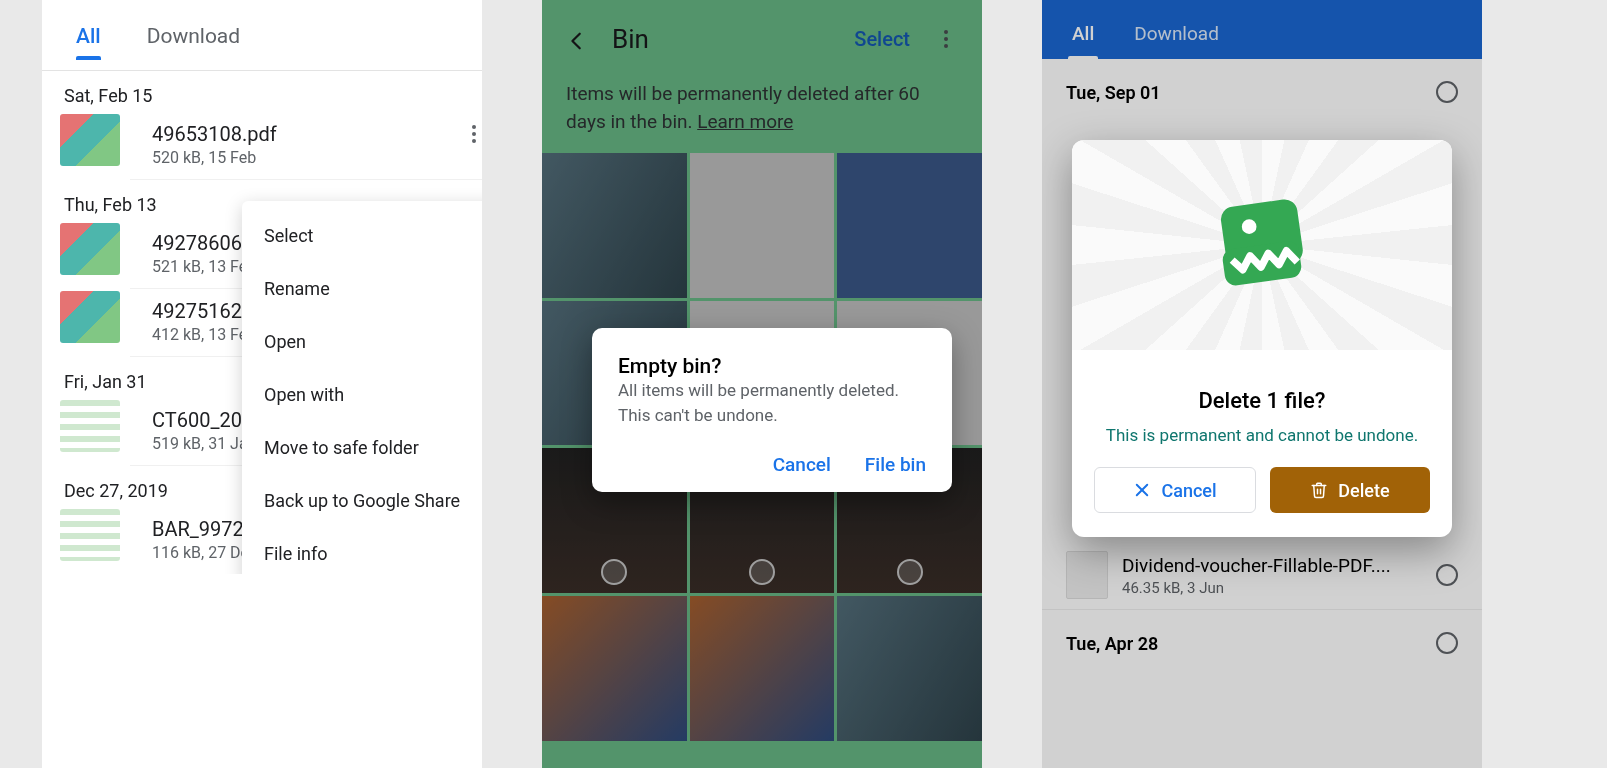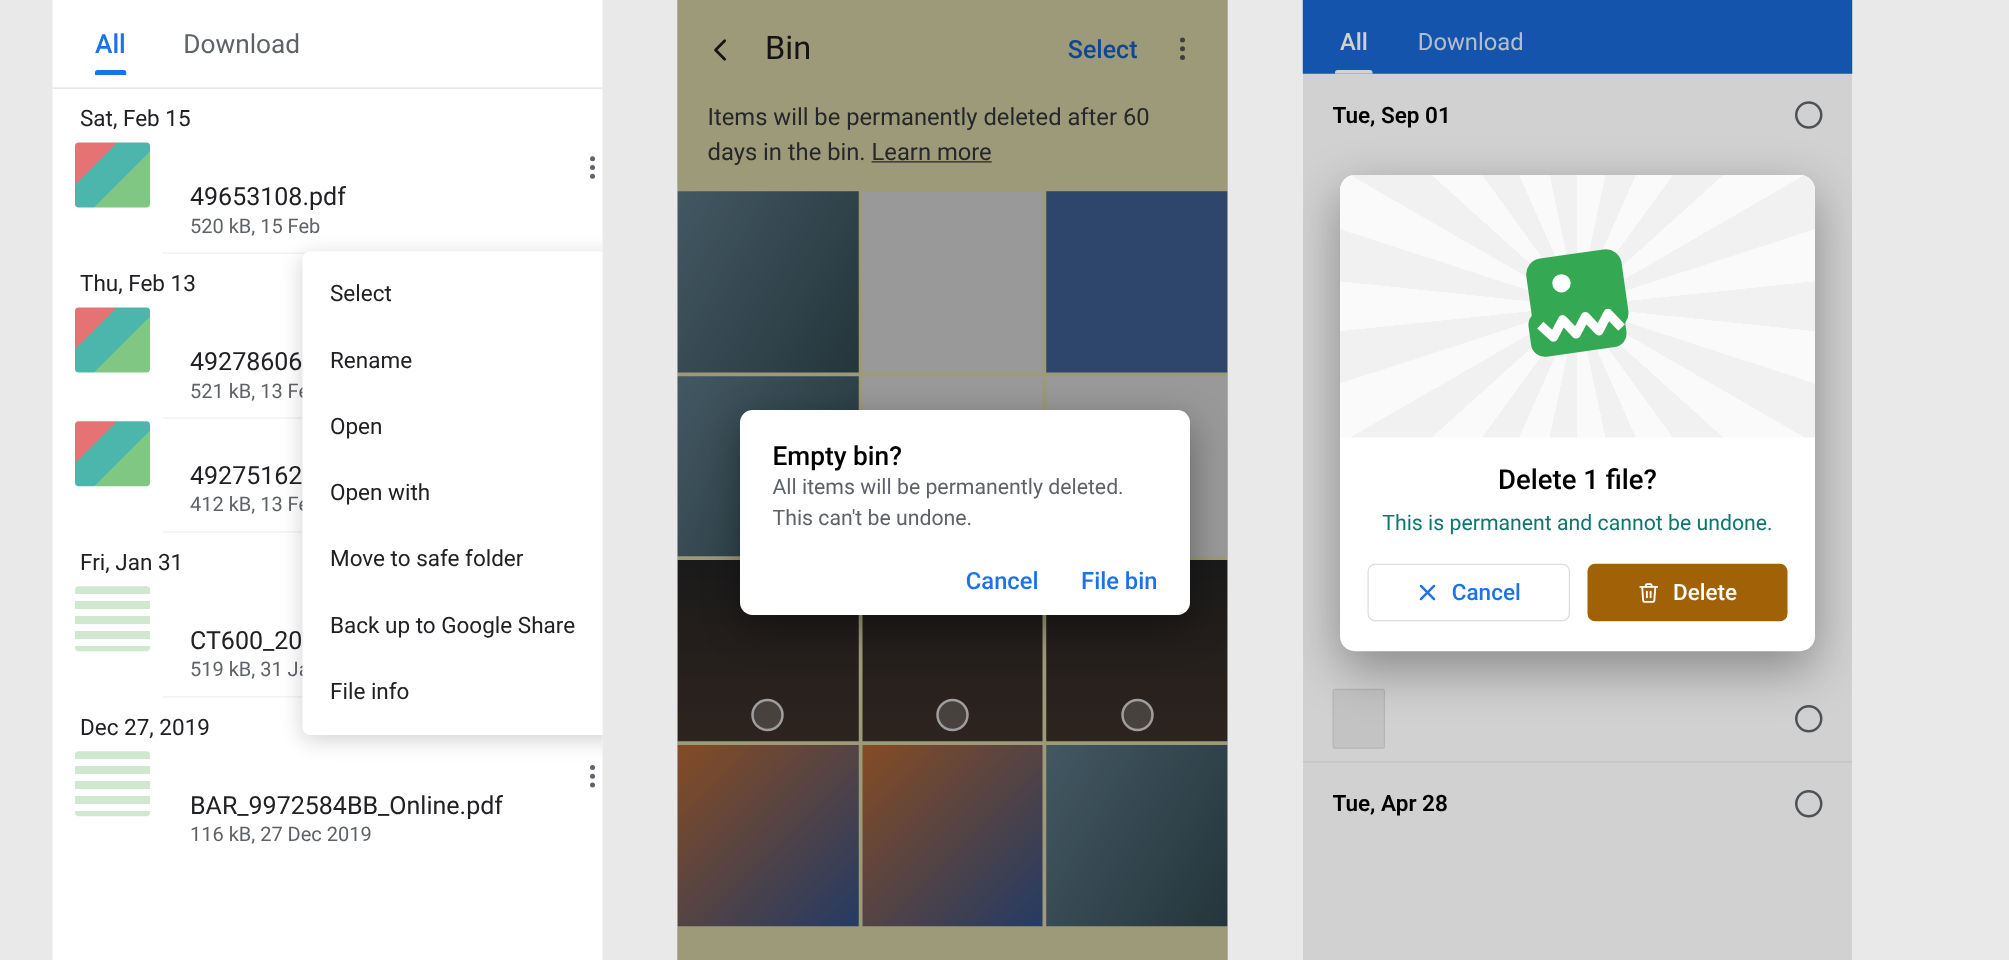--- a/index.html
+++ b/index.html
@@ -46,21 +46,21 @@
   .file-row .thumb {
     position: absolute; left: -70px; top: 2px;
     width: 60px; height: 52px;
     background: linear-gradient(135deg,#e57373 0 30%,#4db6ac 30% 60%,#81c784 60%);
     border-radius: 3px;
   }
   .thumb.doc {
     background:
       repeating-linear-gradient(#cfe8cf,#cfe8cf 6px,#fff 6px,#fff 12px);
   }
-  .filename { font-size: 20px; color: #202124; margin-top: 23px; }
+  .filename { font-size: 20px; color: #202124; }
   .filemeta { font-size: 16px; color: #5f6368; margin-top: 2px;}
   .kebab { position: absolute; right: -4px; top: 10px; width: 24px; height: 24px;
            display:flex;flex-direction:column;justify-content:center;align-items:center;gap:3px;}
   .kebab span{width:4px;height:4px;background:#5f6368;border-radius:50%;}
   .list1 { position: relative; }
   .ctx-menu {
     position: absolute; top: 130px; left: 200px; width: 258px;
     background: #fff; border-radius: 6px;
     box-shadow: 0 4px 18px rgba(0,0,0,.18);
     padding: 8px 0;
@@ -68,21 +68,21 @@
   .ctx-item {
     padding: 16px 22px; font-size: 18px; color: #202124;
   }
   
   .cut { overflow: hidden; }
 
   
   .phone2 { background: #888; }
   .p2surface {
     position:absolute; inset:0;
-    background:#fef9c3;
+    background:#86efac;
     filter: brightness(.62);
   }
   .p2-header{
     display:flex; align-items:center; gap:24px;
     padding:24px 24px 14px; font-size:26px;
   }
   .p2-header .title{flex:1;color:#202124;}
   .p2-header .select{color:#1a73e8;font-size:20px;font-weight:500;}
   .p2-info{
     padding:12px 24px 18px; font-size:19px; color:#3c4043; line-height:1.45;
@@ -143,21 +143,21 @@
     background:#fff;border-radius:12px;overflow:hidden;
     box-shadow:0 14px 40px rgba(0,0,0,.35);
   }
   .p3-hero{
     height:210px;display:flex;align-items:center;justify-content:center;
     background:
       repeating-conic-gradient(from 0deg,#fafafa 0 12deg,#f1f1f1 12deg 24deg);
   }
   .p3-hero svg{width:110px;height:110px;}
   .p3-body{padding:22px 26px 22px;text-align:center;}
-  .p3-body h3{font-size:22px;font-weight:500;margin-bottom:12px;}
+  .p3-body h3{font-size:22px;font-weight:500;margin-bottom:12px;margin-top:16px;}
   .p3-body p{font-size:17px;color:#0f766e;}
   .p3-actions{display:flex;gap:14px;padding:0 22px 24px;}
   .p3-btn{flex:1;height:46px;border-radius:6px;display:flex;align-items:center;justify-content:center;gap:10px;font-size:18px;font-weight:500;}
   .p3-btn.cancel{border:1px solid #dadce0;color:#1a73e8;background:#fff;}
   .p3-btn.delete{background:#a16207;color:#fff;}
   .p3-btn svg{width:18px;height:18px;}
 </style>
 </head>
 <body>
 
@@ -294,20 +294,24 @@
       <div>Download</div>
     </div>
     <div class="p3-section">
       <div class="d">Tue, Sep 01</div>
       <div class="ring"></div>
     </div>
     <div style="height:430px"></div>
     <div class="p3-row">
       <div style="display:flex;gap:14px;align-items:center;">
         <div class="thumb3"></div>
+        <div class="txt">
+          <div class="fn">Dividend-voucher-Fillable-PDF....</div>
+          <div class="fm">46.35 kB, 3 Jun</div>
+        </div>
       </div>
       <div class="ring"></div>
     </div>
     <div class="p3-section" style="border-top:1px solid #eee">
       <div class="d">Tue, Apr 28</div>
       <div class="ring"></div>
     </div>
   </div>
 
   <div class="p3-dialog">

